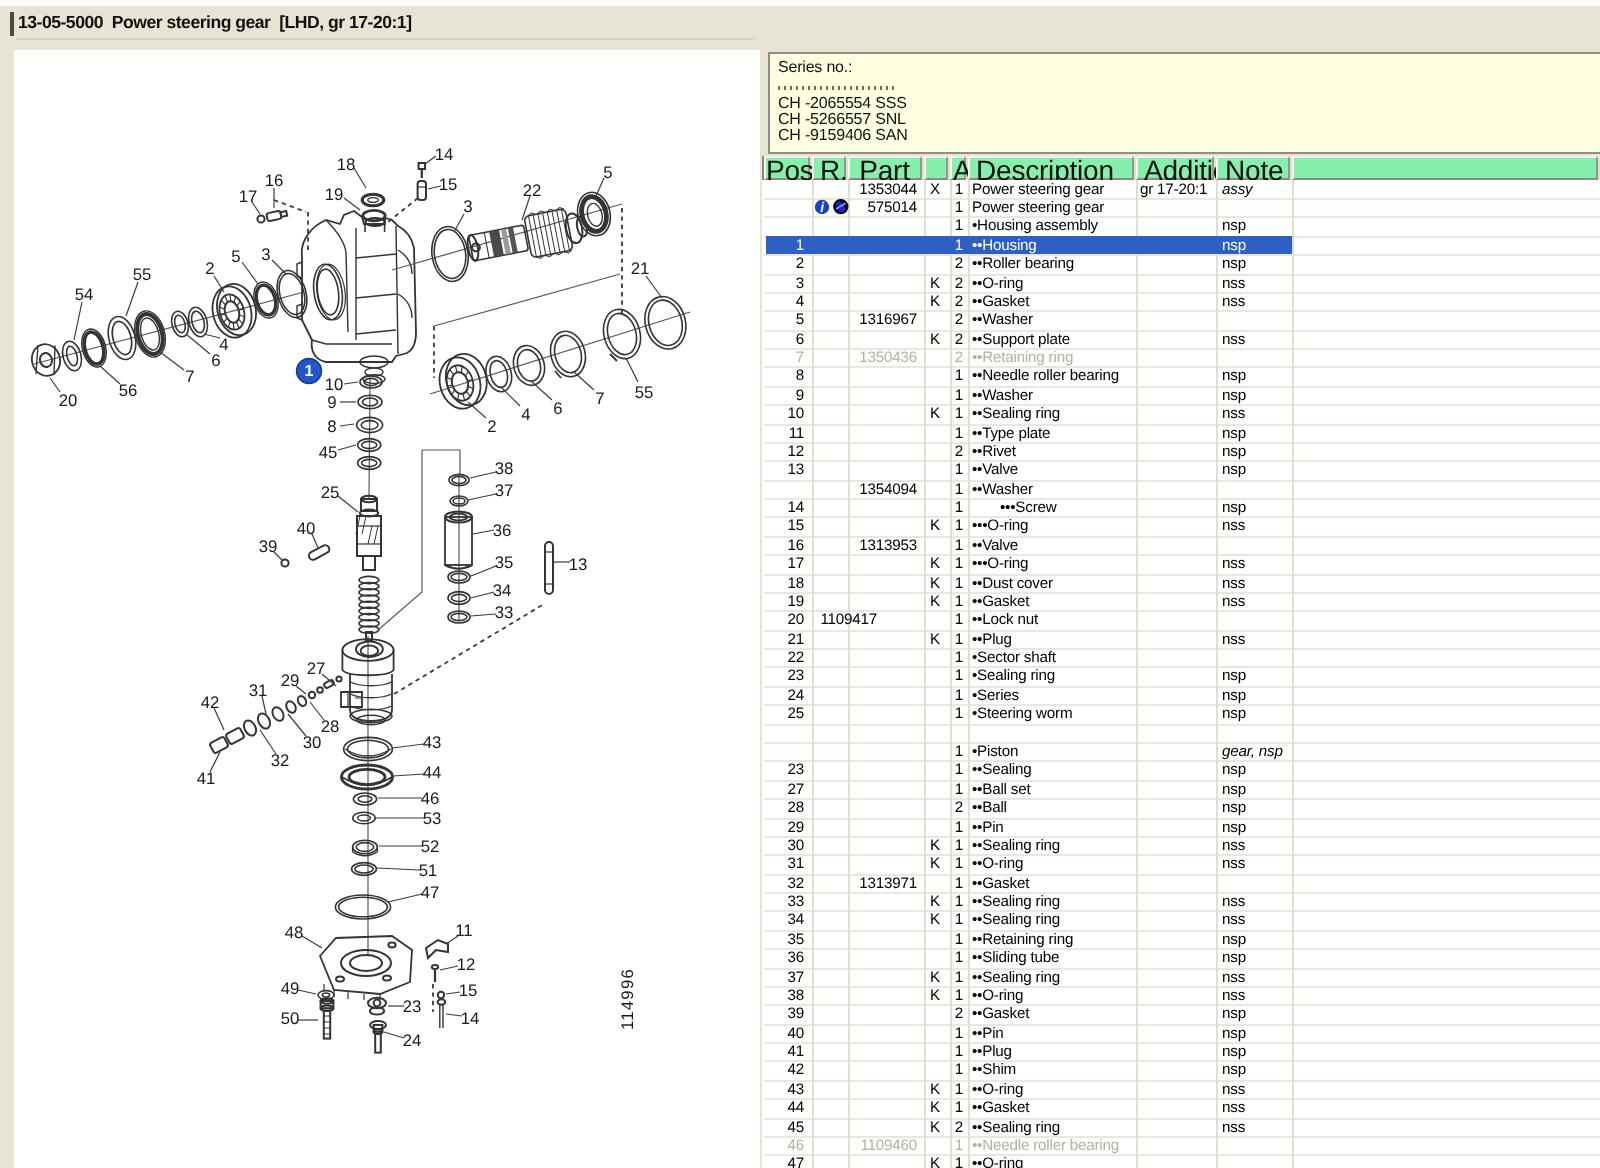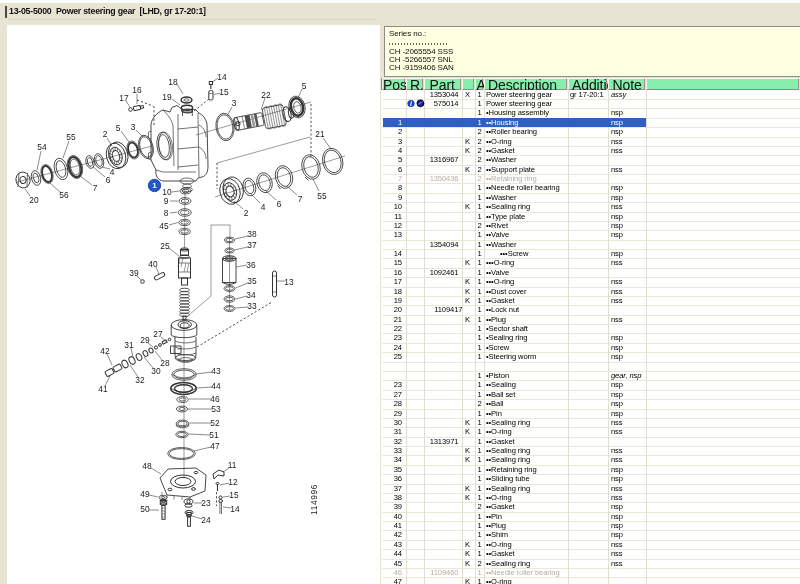--- a/index.html
+++ b/index.html
@@ -604,21 +604,21 @@
   </div>
 <div class="rw" style="top:258.44px;">
     <span class="c ra" style="left:382px;width:20px">15</span>
     <span class="c ra" style="left:460px;width:10px">K</span>
     <span class="c ra" style="left:475px;width:6.5px">1</span>
     <span class="c" style="left:486px;width:80px">•••O-ring</span>
     <span class="c" style="left:611px;width:34px;">nss</span>
   </div>
 <div class="rw" style="top:267.82px;">
     <span class="c ra" style="left:382px;width:20px">16</span>
-    <span class="c ra" style="left:420px;width:38.5px">1092461</span>
+    <span class="c ra" style="left:420px;width:38.5px">1313953</span>
     <span class="c ra" style="left:475px;width:6.5px">1</span>
     <span class="c" style="left:486px;width:80px">••Valve</span>
   </div>
 <div class="rw" style="top:277.20px;">
     <span class="c ra" style="left:382px;width:20px">17</span>
     <span class="c ra" style="left:460px;width:10px">K</span>
     <span class="c ra" style="left:475px;width:6.5px">1</span>
     <span class="c" style="left:486px;width:80px">•••O-ring</span>
     <span class="c" style="left:611px;width:34px;">nss</span>
   </div>
@@ -631,21 +631,21 @@
   </div>
 <div class="rw" style="top:295.96px;">
     <span class="c ra" style="left:382px;width:20px">19</span>
     <span class="c ra" style="left:460px;width:10px">K</span>
     <span class="c ra" style="left:475px;width:6.5px">1</span>
     <span class="c" style="left:486px;width:80px">••Gasket</span>
     <span class="c" style="left:611px;width:34px;">nss</span>
   </div>
 <div class="rw" style="top:305.34px;">
     <span class="c ra" style="left:382px;width:20px">20</span>
-    <span class="c ra" style="left:424px;width:38.5px">1109417</span>
+    <span class="c ra" style="left:400px;width:38.5px">1109417</span>
     <span class="c ra" style="left:475px;width:6.5px">1</span>
     <span class="c" style="left:486px;width:80px">••Lock nut</span>
   </div>
 <div class="rw" style="top:314.72px;">
     <span class="c ra" style="left:382px;width:20px">21</span>
     <span class="c ra" style="left:460px;width:10px">K</span>
     <span class="c ra" style="left:475px;width:6.5px">1</span>
     <span class="c" style="left:486px;width:80px">••Plug</span>
     <span class="c" style="left:611px;width:34px;">nss</span>
   </div>
@@ -656,21 +656,21 @@
   </div>
 <div class="rw" style="top:333.48px;">
     <span class="c ra" style="left:382px;width:20px">23</span>
     <span class="c ra" style="left:475px;width:6.5px">1</span>
     <span class="c" style="left:486px;width:80px">•Sealing ring</span>
     <span class="c" style="left:611px;width:34px;">nsp</span>
   </div>
 <div class="rw" style="top:342.86px;">
     <span class="c ra" style="left:382px;width:20px">24</span>
     <span class="c ra" style="left:475px;width:6.5px">1</span>
-    <span class="c" style="left:486px;width:80px">•Screw</span>
+    <span class="c" style="left:486px;width:80px">•Series</span>
     <span class="c" style="left:611px;width:34px;">nsp</span>
   </div>
 <div class="rw" style="top:352.24px;">
     <span class="c ra" style="left:382px;width:20px">25</span>
     <span class="c ra" style="left:475px;width:6.5px">1</span>
     <span class="c" style="left:486px;width:80px">•Steering worm</span>
     <span class="c" style="left:611px;width:34px;">nsp</span>
   </div>
 <div class="rw" style="top:371.00px;">
     <span class="c ra" style="left:475px;width:6.5px">1</span>

